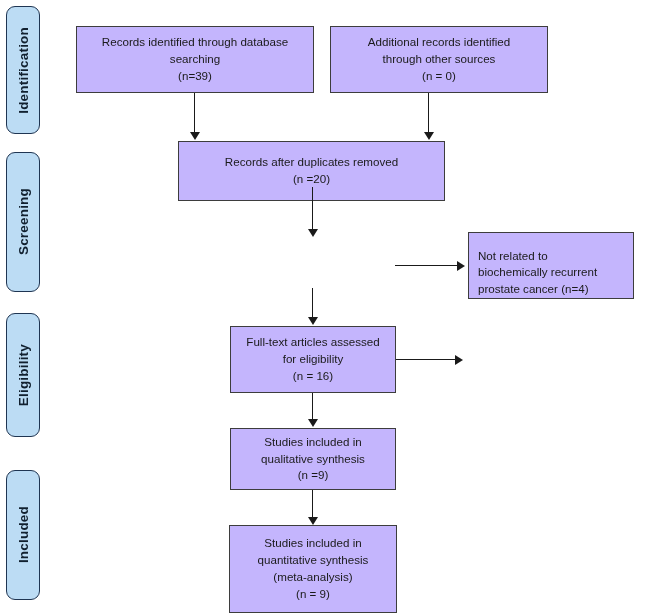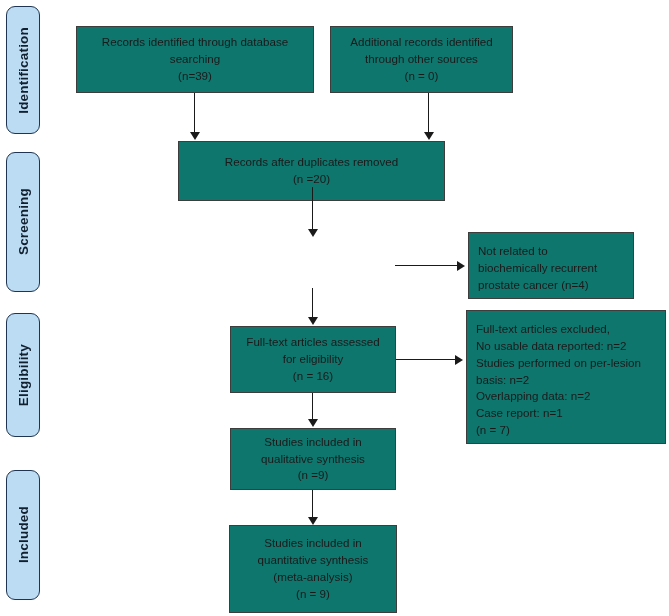--- a/index.html
+++ b/index.html
@@ -39,36 +39,36 @@
     font-weight: bold;
     color: #11202f;
     letter-spacing: 0.2px;
     white-space: nowrap;
   }
 
   
   .flow-box {
     position: absolute;
     box-sizing: border-box;
-    background: #0f766e;
+    background: #c4b5fd;
     border: 1.3px solid #3d3d3d;
     display: flex;
     align-items: center;
     justify-content: center;
   }
   .flow-box .box-text {
     font-size: 11.6px;
     line-height: 1.45;
     color: #1a1a1a;
     text-align: center;
     white-space: pre-line;
     padding: 0 6px;
   }
   .flow-box.align-left {
-    align-items: center;
+    align-items: flex-end;
     justify-content: flex-start;
   }
   .flow-box.align-left .box-text {
     text-align: left;
     padding: 6px 4px 0 9px;
   }
 
   
   .v-line {
     position: absolute;
@@ -114,21 +114,21 @@
   <div class="stage-badge" style="top:470px; height:130px;">
     <span class="stage-label">Included</span>
   </div>
 
   <div class="flow-box" style="left:76px; top:26px; width:238px; height:67px;">
     <span class="box-text">Records identified through database
 searching
 (n=39)</span>
   </div>
 
-  <div class="flow-box" style="left:330px; top:26px; width:183px; height:67px;">
+  <div class="flow-box" style="left:330px; top:26px; width:218px; height:67px;">
     <span class="box-text">Additional records identified
 through other sources
 (n = 0)</span>
   </div>
 
   <div class="v-line" style="left:194px; top:93px; height:41px;"></div>
   <div class="arrow-down" style="left:190px; top:132px;"></div>
 
   <div class="v-line" style="left:428px; top:93px; height:41px;"></div>
   <div class="arrow-down" style="left:424px; top:132px;"></div>
@@ -156,29 +156,20 @@
 
   <div class="flow-box" style="left:230px; top:326px; width:166px; height:67px;">
     <span class="box-text">Full-text articles assessed
 for eligibility
 (n = 16)</span>
   </div>
 
   <div class="h-line" style="left:396px; top:359px; width:61px;"></div>
   <div class="arrow-right" style="left:455px; top:355px;"></div>
 
-  <div class="flow-box align-left" style="left:466px; top:310px; width:200px; height:134px;">
-    <span class="box-text">Full-text articles excluded,
-No usable data reported: n=2
-Studies performed on per-lesion
-basis: n=2
-Overlapping data: n=2
-Case report: n=1
-(n = 7)</span>
-  </div>
 
   <div class="v-line" style="left:312px; top:393px; height:28px;"></div>
   <div class="arrow-down" style="left:308px; top:419px;"></div>
 
   <div class="flow-box" style="left:230px; top:428px; width:166px; height:62px;">
     <span class="box-text">Studies included in
 qualitative synthesis
 (n =9)</span>
   </div>
 

